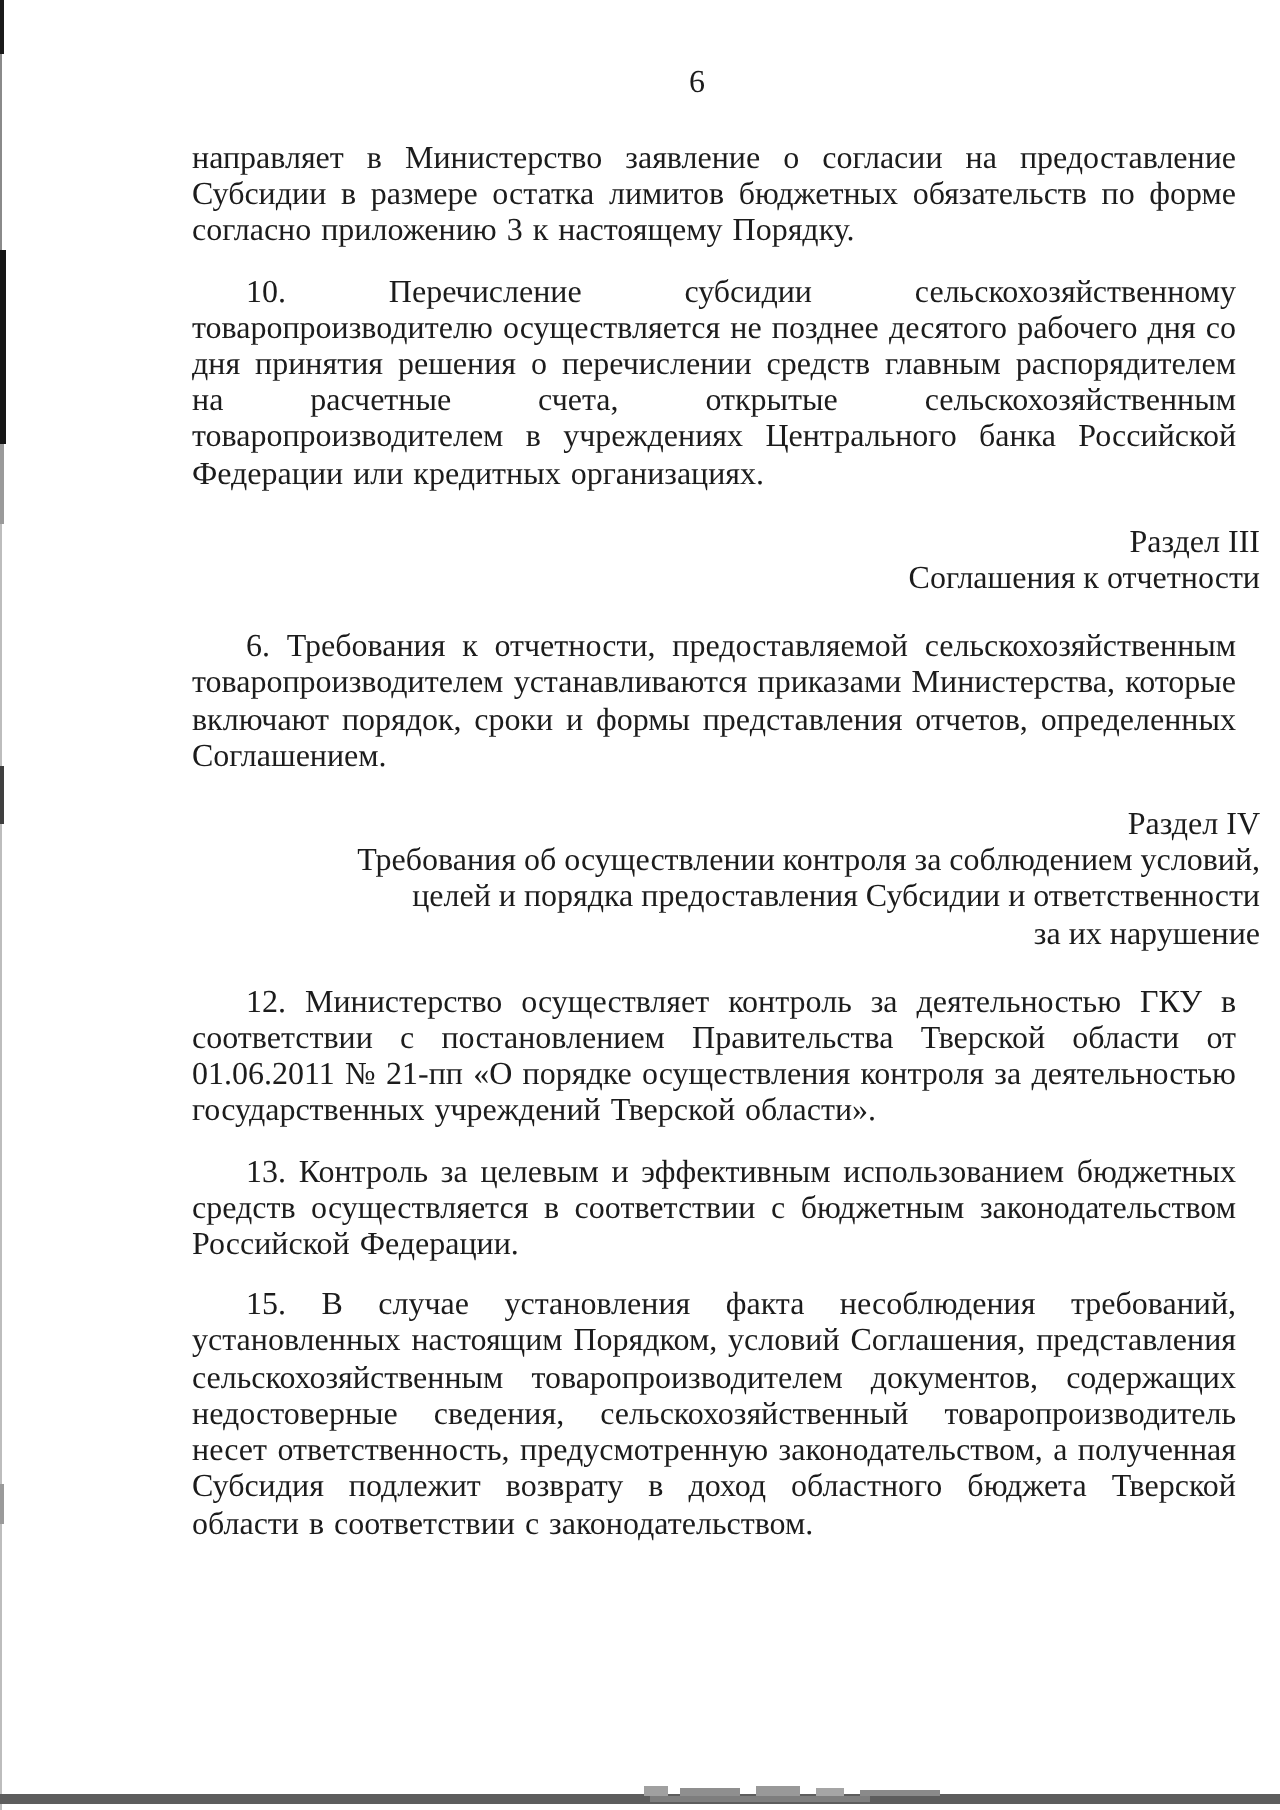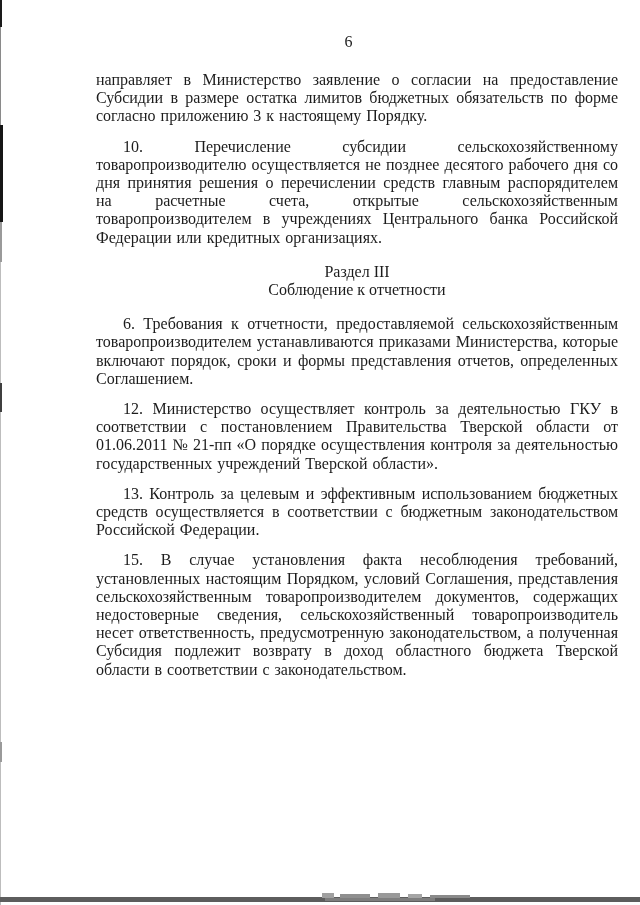--- a/index.html
+++ b/index.html
@@ -37,21 +37,21 @@
   .para {
     margin: 12px;
     text-indent: 27px;
     word-spacing: 1px;
   }
   .para.no-indent {
     text-indent: 0;
   }
   .heading {
     margin: 16px 0 16px 0;
-    text-align: center;
+    text-align: right;
     line-height: 18.2px;
   }
   .heading div {
     white-space: nowrap;
   }
   
   .edge {
     position: absolute;
     left: 0;
   }
@@ -97,25 +97,31 @@
   <div class="page-number">6</div>
 
   <div class="content">
 
     <p class="para no-indent">направляет в Министерство заявление о согласии на предоставление Субсидии в размере остатка лимитов бюджетных обязательств по форме согласно приложению 3 к настоящему Порядку.</p>
 
     <p class="para">10. Перечисление субсидии сельскохозяйственному товаропроизводителю осуществляется не позднее десятого рабочего дня со дня принятия решения о перечислении средств главным распорядителем на расчетные счета, открытые сельскохозяйственным товаропроизводителем в учреждениях Центрального банка Российской Федерации или кредитных организациях.</p>
 
     <div class="heading">
       <div>Раздел III</div>
-      <div>Соблюдение к отчетности</div>
+      <div>Соглашения к отчетности</div>
     </div>
 
     <p class="para">6. Требования к отчетности, предоставляемой сельскохозяйственным товаропроизводителем устанавливаются приказами Министерства, которые включают порядок, сроки и формы представления отчетов, определенных Соглашением.</p>
 
+    <div class="heading">
+      <div>Раздел IV</div>
+      <div>Требования об осуществлении контроля за соблюдением условий,</div>
+      <div>целей и порядка предоставления Субсидии и ответственности</div>
+      <div>за их нарушение</div>
+    </div>
 
     <p class="para">12. Министерство осуществляет контроль за деятельностью ГКУ в соответствии с постановлением Правительства Тверской области от 01.06.2011 № 21-пп «О порядке осуществления контроля за деятельностью государственных учреждений Тверской области».</p>
 
     <p class="para">13. Контроль за целевым и эффективным использованием бюджетных средств осуществляется в соответствии с бюджетным законодательством Российской Федерации.</p>
 
 
     <p class="para">15. В случае установления факта несоблюдения требований, установленных настоящим Порядком, условий Соглашения, представления сельскохозяйственным товаропроизводителем документов, содержащих недостоверные сведения, сельскохозяйственный товаропроизводитель несет ответственность, предусмотренную законодательством, а полученная Субсидия подлежит возврату в доход областного бюджета Тверской области в соответствии с законодательством.</p>
 
   </div>
 

